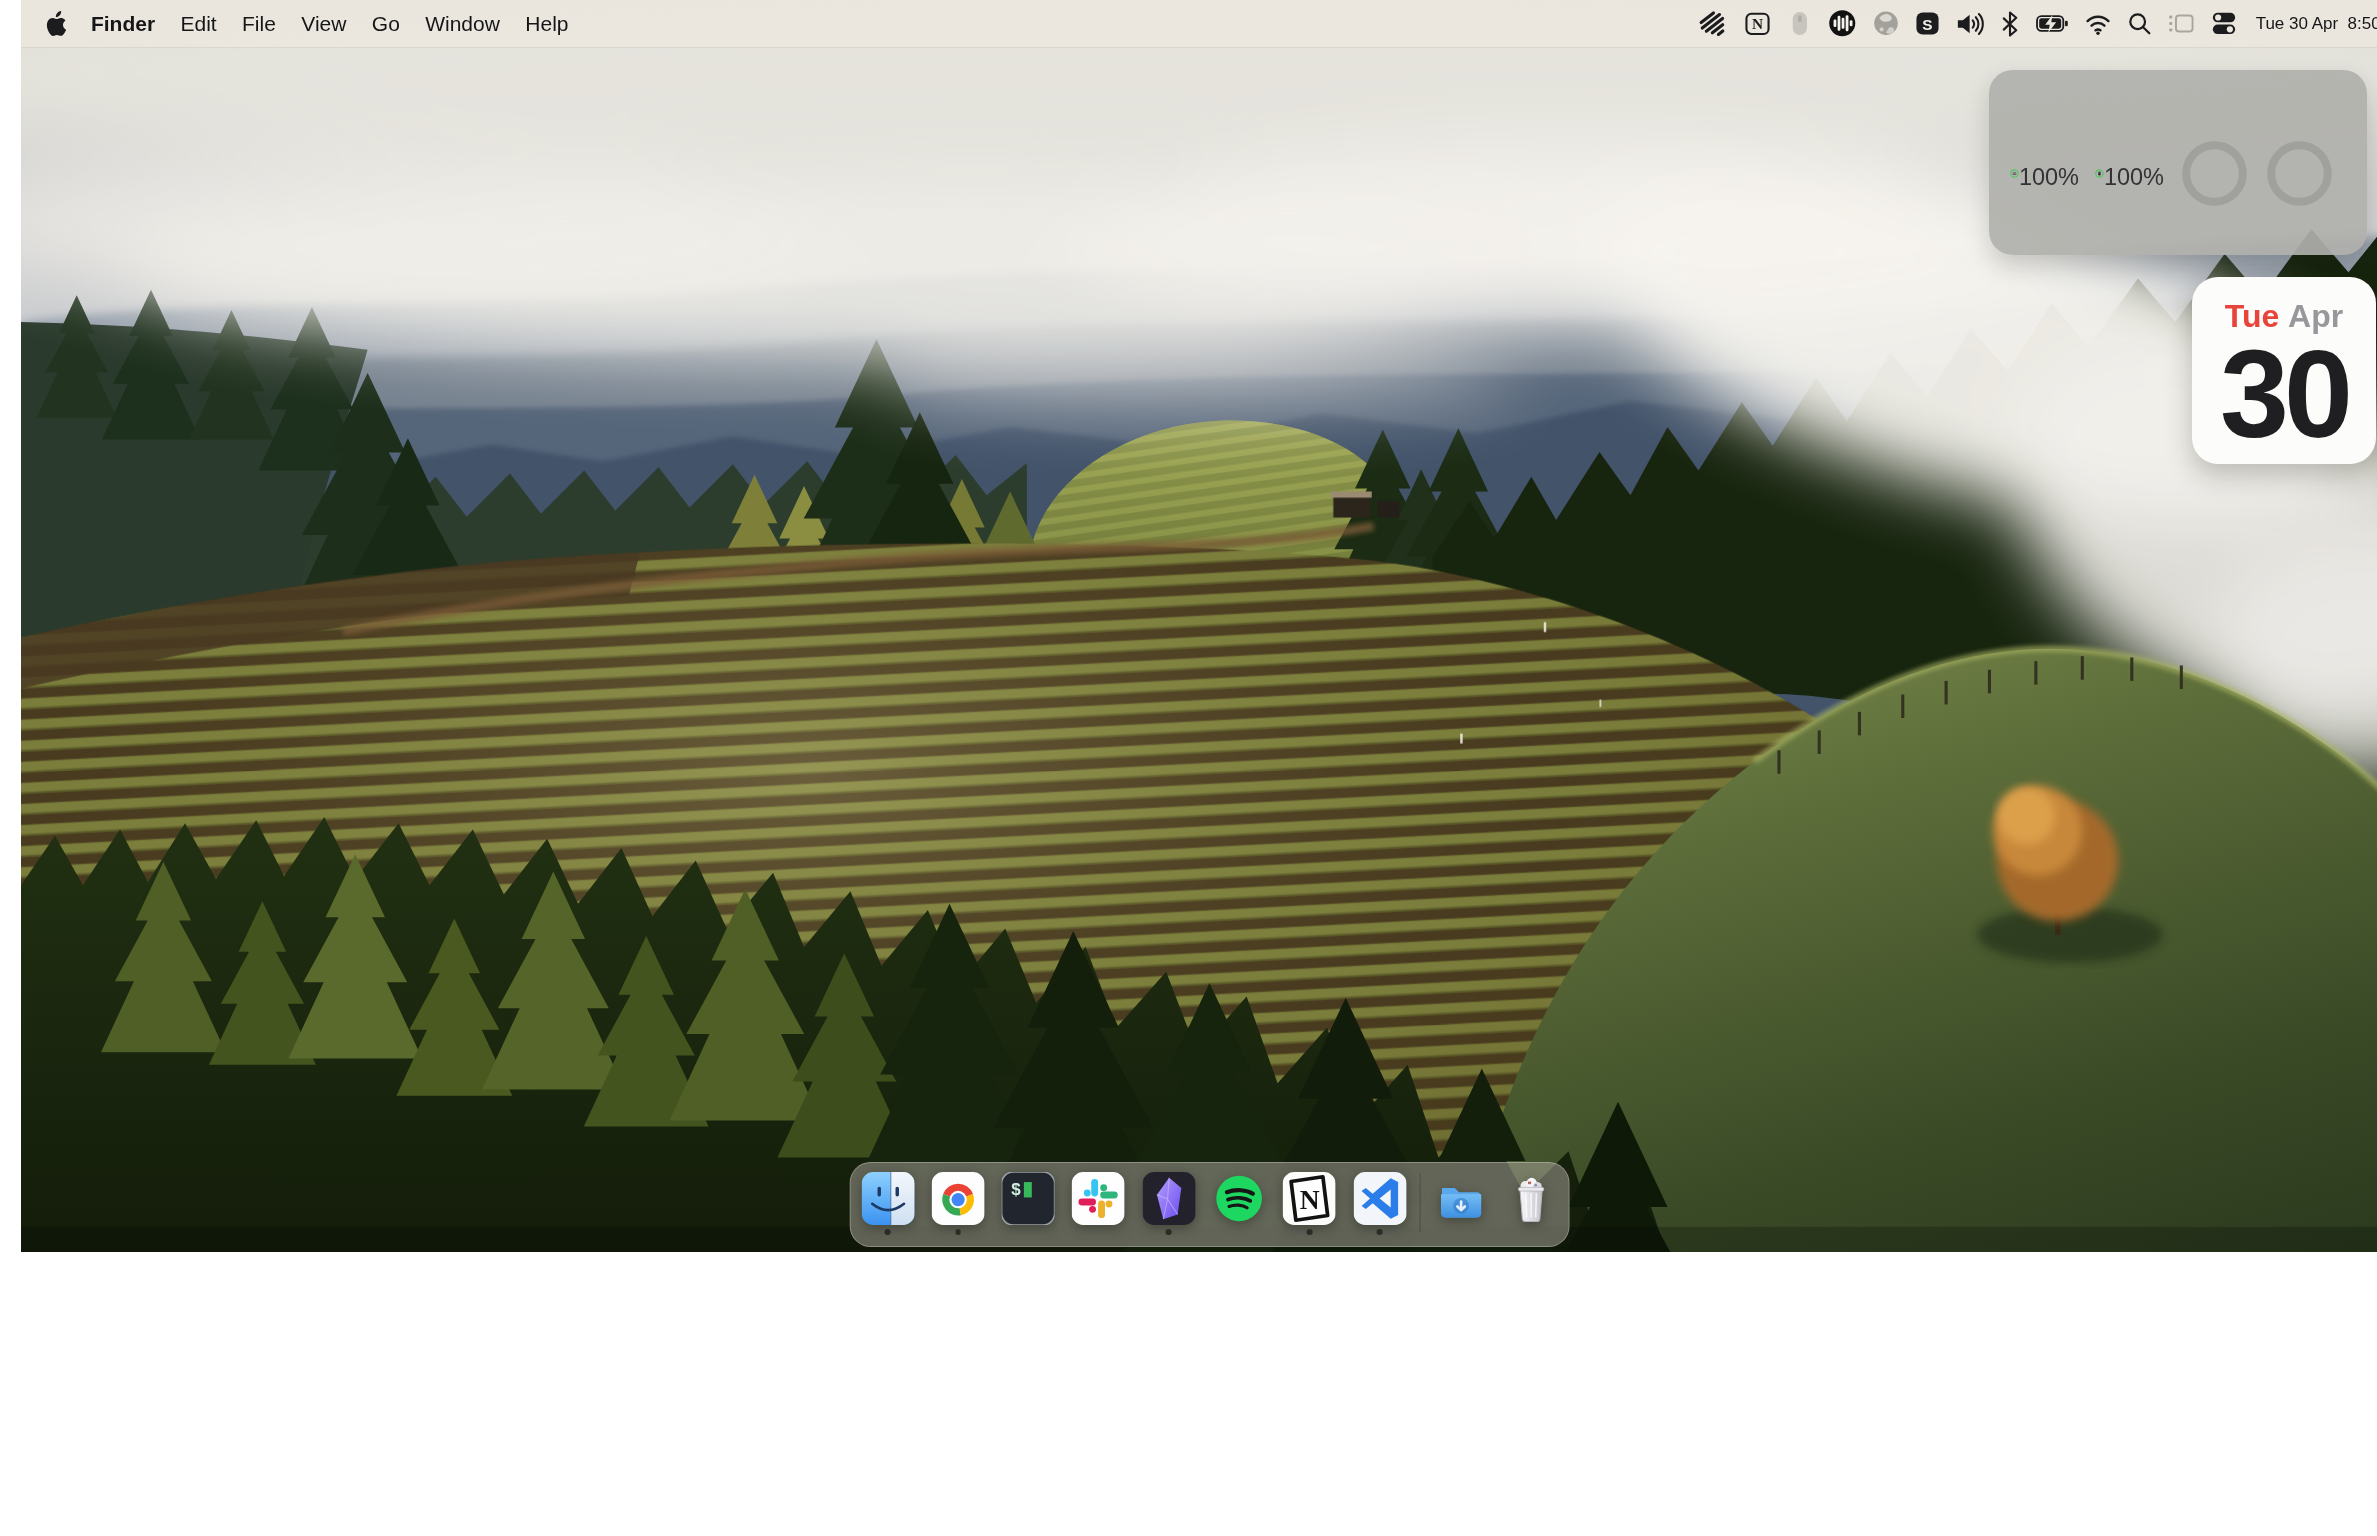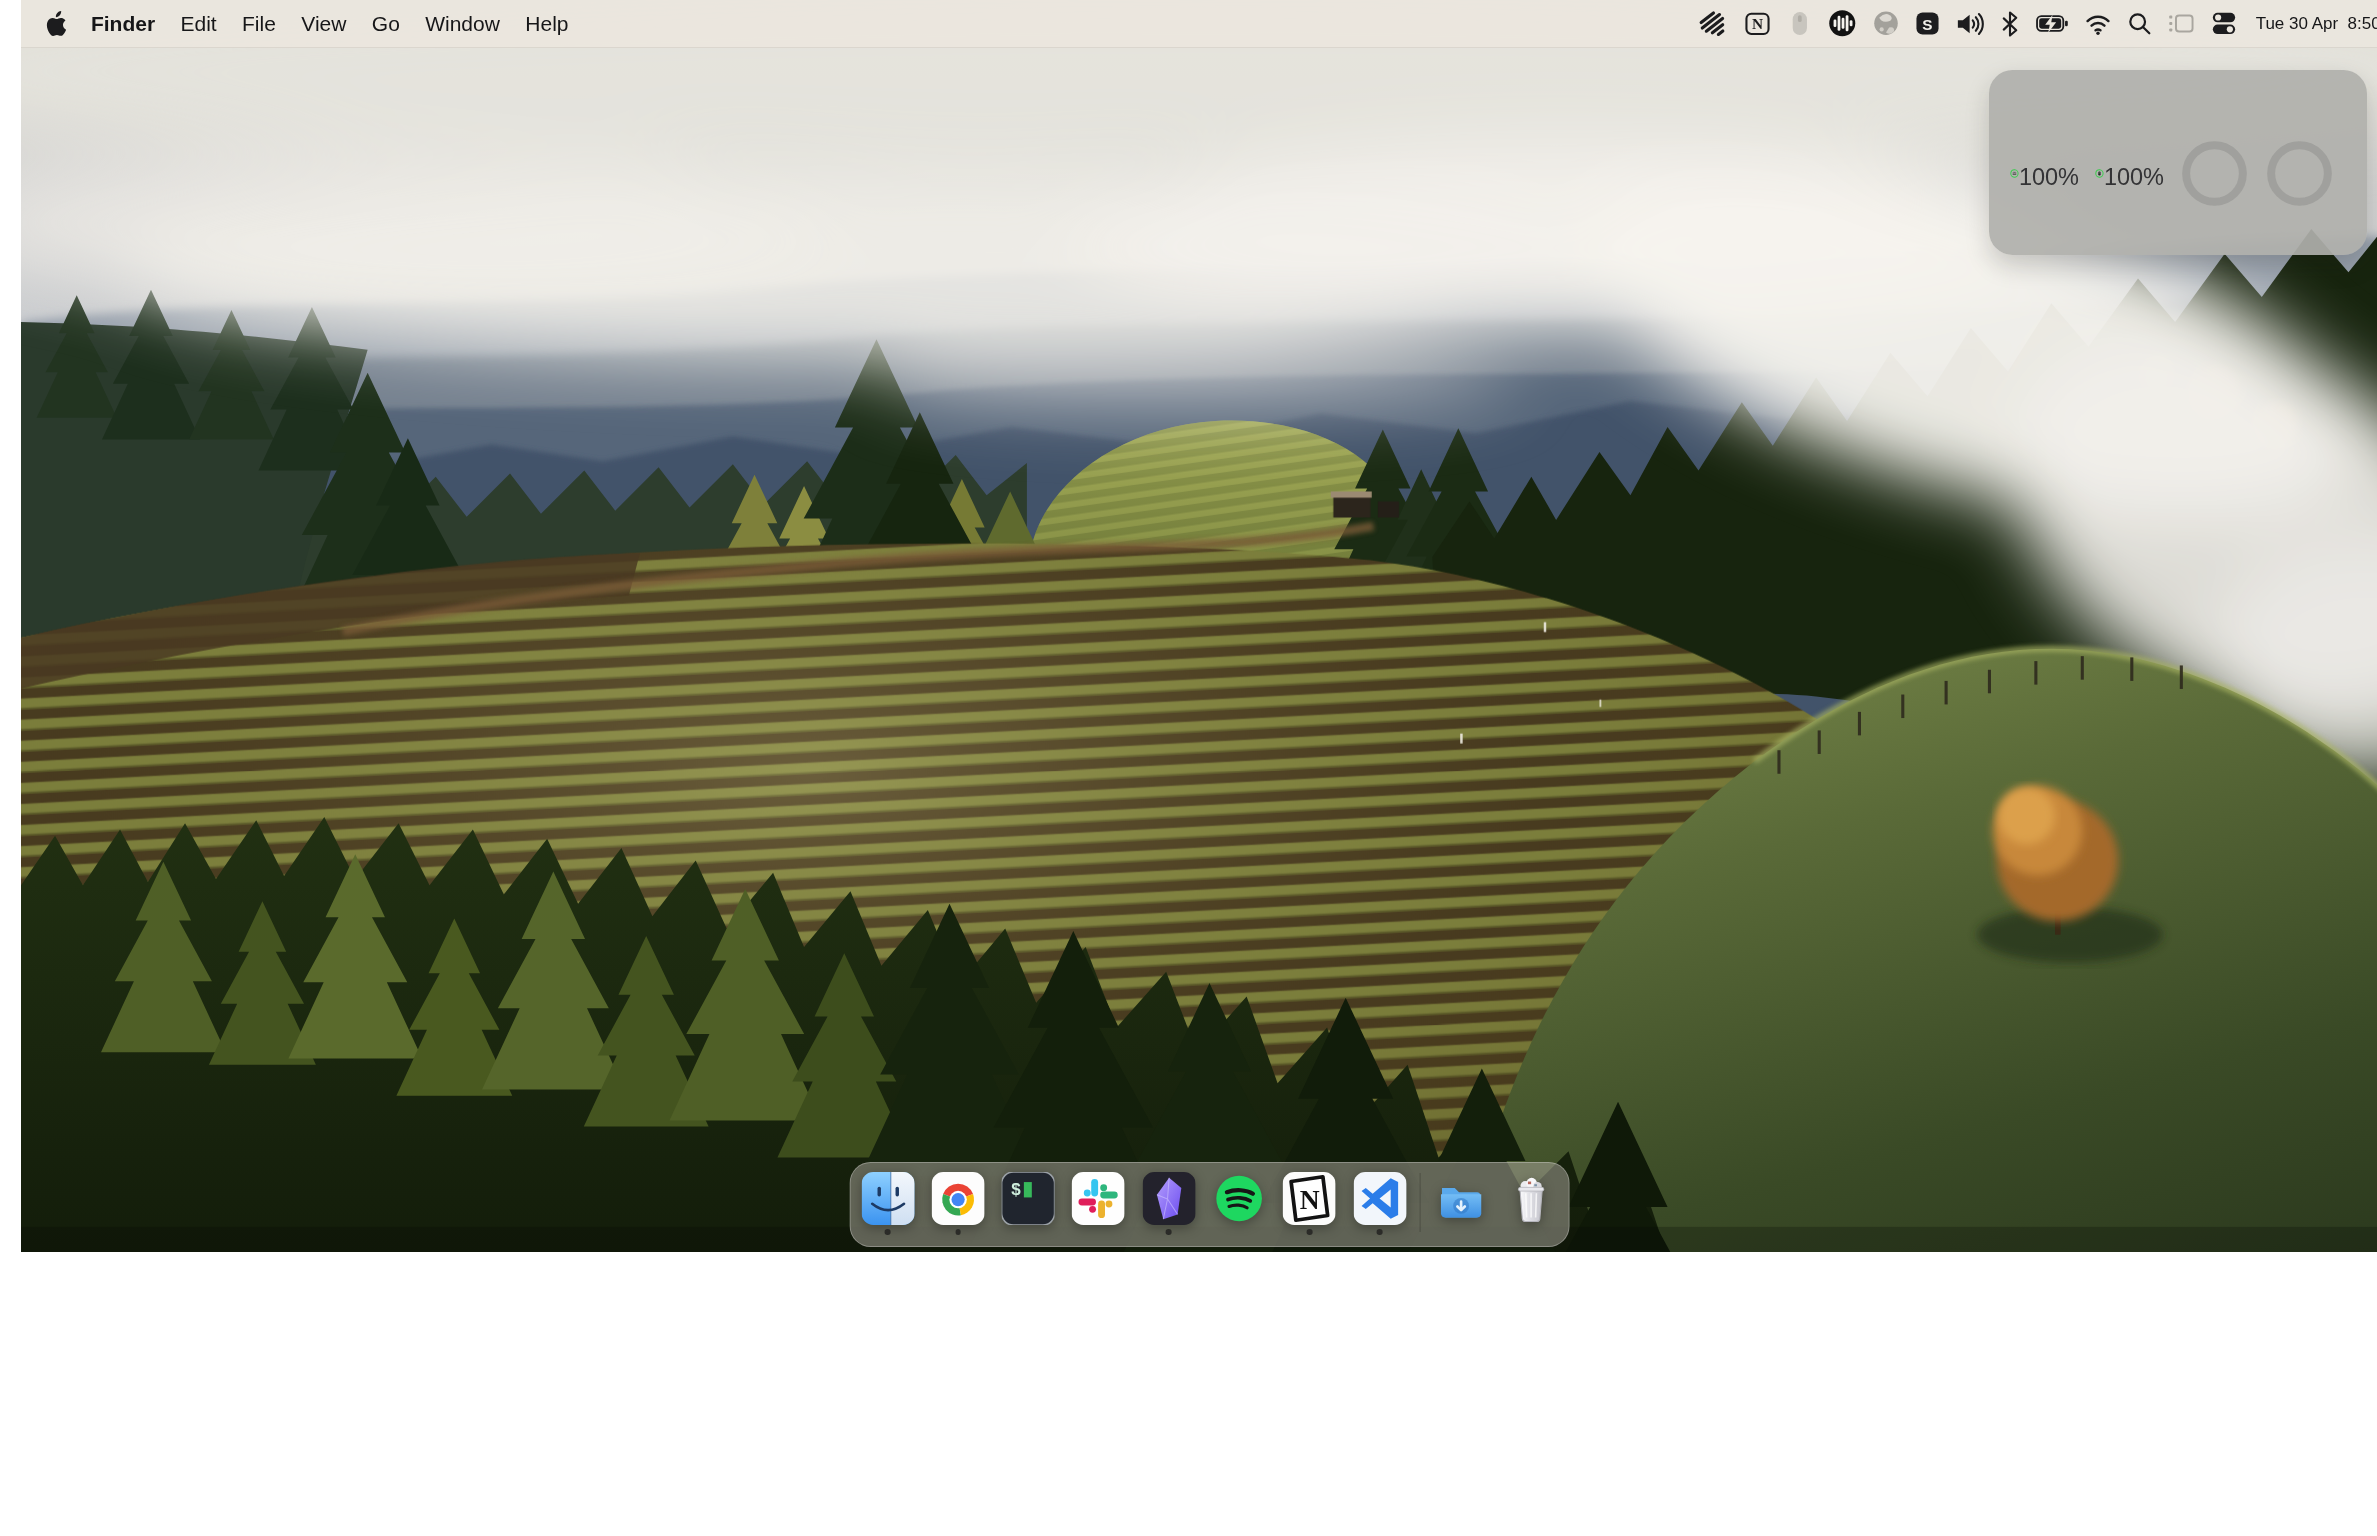--- a/index.html
+++ b/index.html
@@ -354,20 +354,26 @@
           <circle cx="56" cy="56" r="46" fill="none" stroke="#a0a09d" stroke-width="13"></circle>
         </svg>
   </div>
   <div class="bslot">
     <svg viewBox="0 0 112 112" width="69" height="69">
           <circle cx="56" cy="56" r="46" fill="none" stroke="#a0a09d" stroke-width="13"></circle>
         </svg>
   </div>
 </div>
 
+<div id="calendar-widget">
+  <div class="cal-line1">
+    <span class="cal-weekday">Tue</span><span class="cal-month">Apr</span>
+  </div>
+  <div class="cal-day">30</div>
+</div>
 
 <div id="dock">
 
   <div class="dock-item running">
     <svg viewBox="0 0 100 100" width="53" height="53">
       <defs>
         <linearGradient id="finL" x1="0" y1="0" x2="0" y2="1">
               <stop offset="0" stop-color="#8ed0ff"></stop>
               <stop offset="1" stop-color="#3b93f0"></stop>
             </linearGradient>

